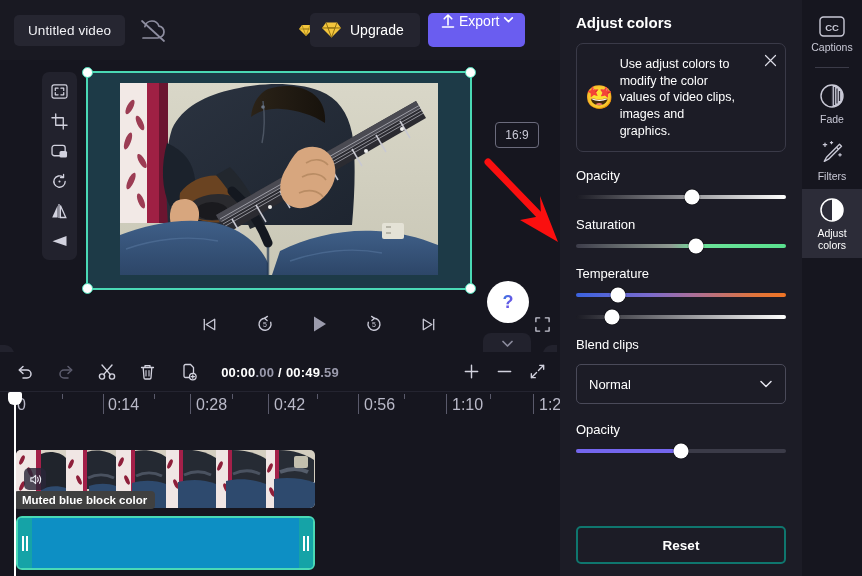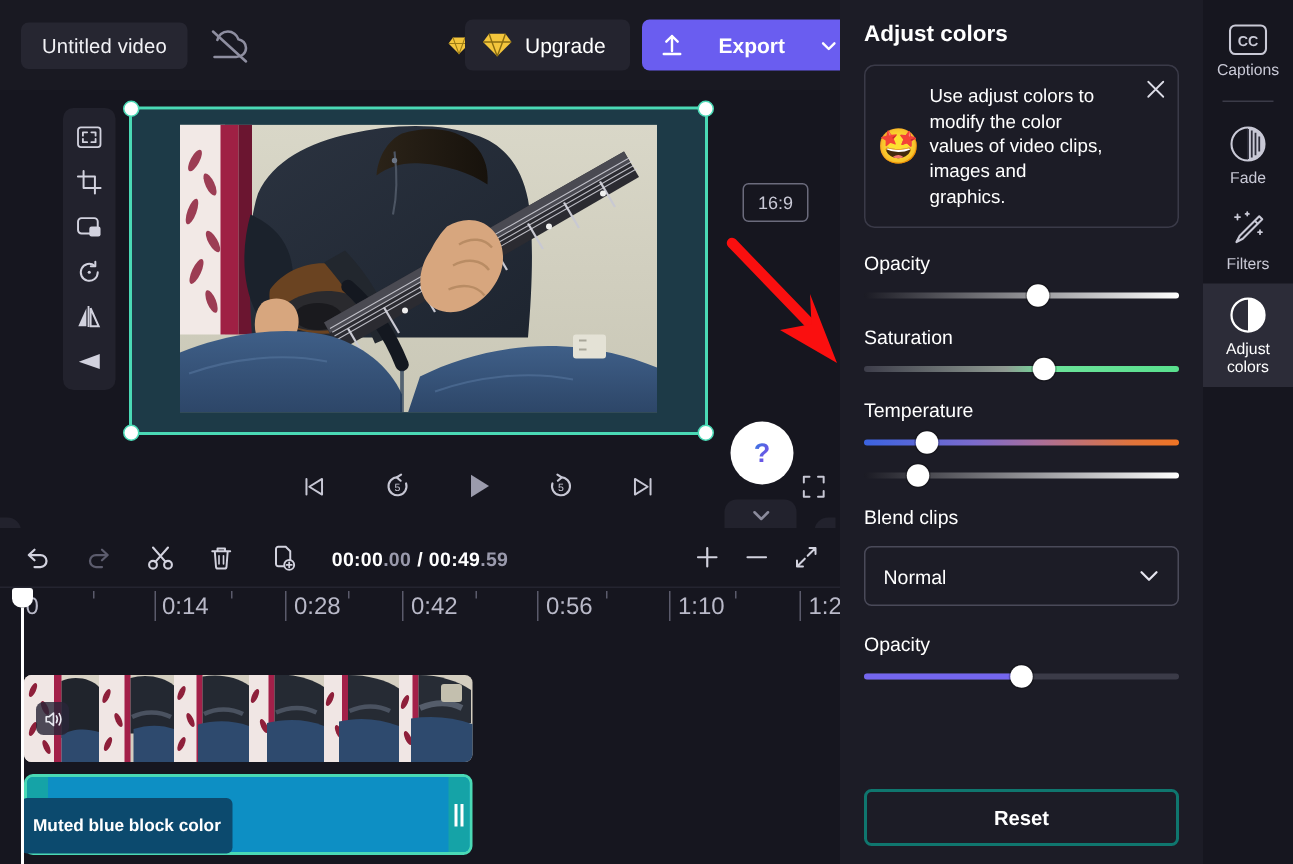--- a/index.html
+++ b/index.html
@@ -33,23 +33,23 @@
   .upgrade-btn {
     position: absolute; left: 310px; top: 13px;
     height: 34px; padding: 0 16px 0 12px;
     display: flex; align-items: center; gap: 9px;
     background: #24242f; border-radius: 5px;
     color: #fff; font-size: 14px; font-weight: normal; cursor: pointer;
   }
   .export-btn {
     position: absolute; left: 428px; top: 13px;
     height: 34px; padding: 0 10px 0 12px;
-    display: flex; align-items: center; gap: 23px;
+    display: flex; align-items: flex-start; gap: 3px;
     background: #6a5df0; border-radius: 5px;
-    color: #fff; font-size: 14px; font-weight: bold; cursor: pointer;
+    color: #fff; font-size: 14px; font-weight: normal; cursor: pointer;
   }
 
   
   .stage {
     position: absolute; left: 0; top: 60px; width: 560px; height: 290px;
     background: #16161f;
   }
   .left-tools {
     position: absolute; left: 42px; top: 12px;
     width: 35px; padding: 6px 0;
@@ -143,23 +143,23 @@
     display: flex;
   }
   .thumb { width: 50px; height: 58px; flex: none; overflow: hidden; position: relative; }
   .mute-badge {
     position: absolute; left: 8px; top: 18px; width: 22px; height: 22px;
     background: rgba(42,38,56,.82); border-radius: 5px;
     display: flex; align-items: center; justify-content: center;
   }
   .clip-label {
     position: absolute; left: 14px; top: 139px;
-    height: 37px; padding: 0 8px; display: flex; align-items: center;
-    background: #0c4a6e; border-radius: 4px;
-    color: #fff; font-size: 11.5px; font-weight: bold; white-space: nowrap; z-index: 4; margin-top: 41px;
+    height: 18px; padding: 0 8px; display: flex; align-items: center;
+    background: #404040; border-radius: 4px;
+    color: #fff; font-size: 11.5px; font-weight: bold; white-space: nowrap; z-index: 4;
   }
   .clip-color {
     position: absolute; left: 16px; top: 164px; width: 299px; height: 54px;
     background: #0d8fc4; border: 2px solid #4ad9b5; border-radius: 6px;
     cursor: pointer;
   }
   .trim {
     position: absolute; top: 0; width: 14px; height: 50px;
     background: #15a3a7; display: flex; align-items: center; justify-content: center;
     cursor: ew-resize;

